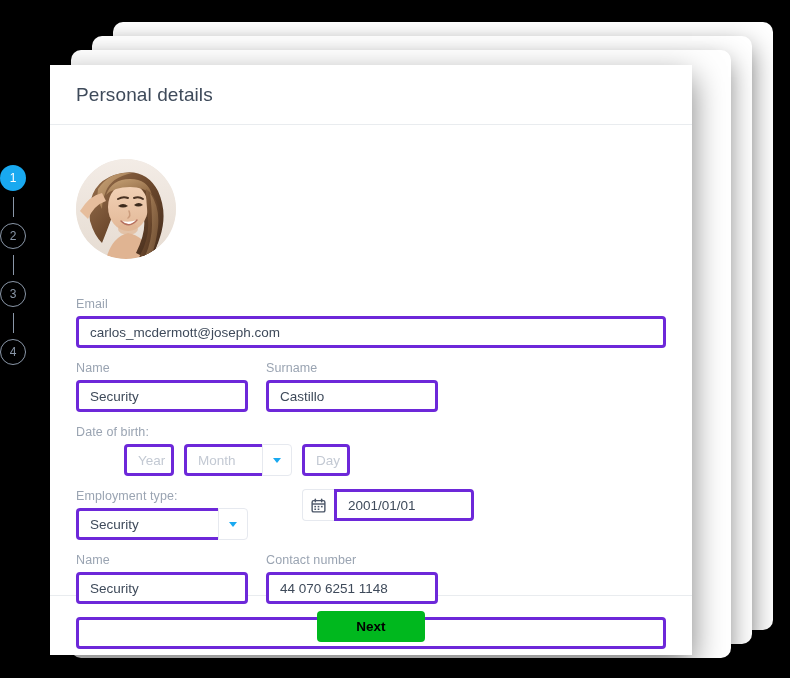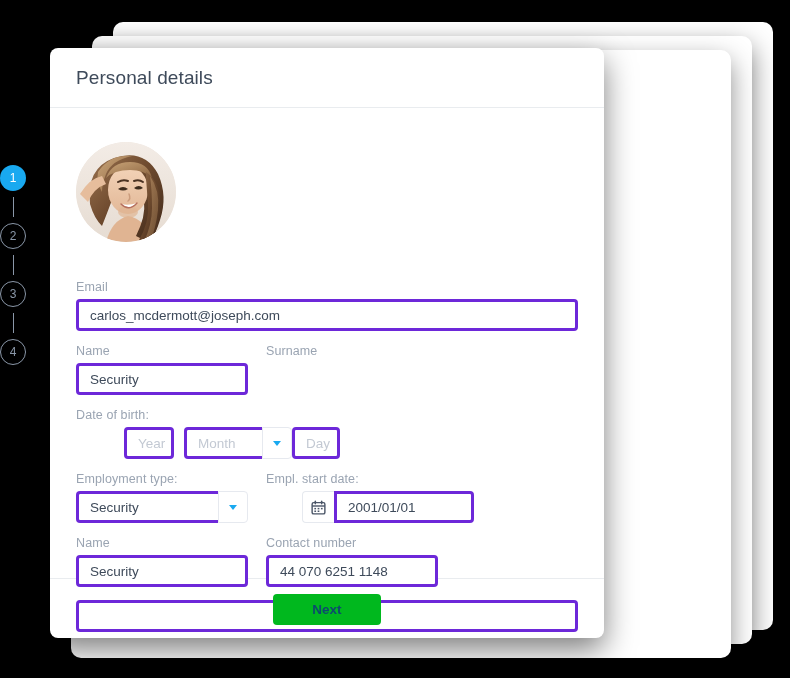--- a/index.html
+++ b/index.html
@@ -47,25 +47,25 @@
     top: 50px;
     width: 660px;
     height: 608px;
     box-shadow: 0 10px 26px rgba(0,0,0,0.45);
   }
 
   
   .card-main {
     position: absolute;
     left: 50px;
-    top: 48px;
-    width: 554px;
+    top: 65px;
+    width: 642px;
     height: 590px;
     background: #ffffff;
-    border-radius: 8px;
+    border-radius: 0;
     box-shadow: 0 12px 30px rgba(0,0,0,0.5);
     overflow: hidden;
   }
   .card-header {
     height: 60px;
     border-bottom: 1px solid #e9ecef;
     display: flex;
     align-items: center;
     padding-left: 26px;
     box-sizing: border-box;
@@ -158,21 +158,21 @@
     justify-content: center;
     background: #fff;
     box-sizing: border-box;
   }
   .caret {
     width: 0; height: 0;
     border-left: 4px solid transparent;
     border-right: 4px solid transparent;
     border-top: 5px solid #19a9f0;
   }
-  .dob-day { width: 48px; }
+  .dob-day { width: 48px; margin-left: 10px; }
 
   
   .select-wrap { display: flex; width: 172px; }
   .select-box {
     flex: 1;
     border-right: none;
     border-radius: 4px 0 0 4px;
   }
   .select-caret {
     width: 30px;
@@ -208,21 +208,21 @@
   
   .card-footer {
     border-top: 1px solid #e9ecef;
     height: 60px;
     display: flex;
     align-items: center;
     justify-content: center;
   }
   .next-btn {
     background: #00b81e;
-    color: #0c4a6e;
+    color: #000000;
     font-size: 13.5px;
     font-weight: bold;
     border: none;
     border-radius: 4px;
     width: 108px;
     height: 31px;
     cursor: pointer;
     font-family: "Liberation Sans", sans-serif;
   }
 
@@ -344,20 +344,21 @@
           </div>
         </div>
 
         <div class="row">
           <div class="col-half">
             <div class="field-label">Name</div>
             <div class="input-box">Security</div>
           </div>
           <div class="col-half">
             <div class="field-label">Surname</div>
+            <div class="input-box">Castillo</div>
           </div>
         </div>
 
         <div class="row">
           <div>
             <div class="field-label">Date of birth:</div>
             <div class="dob-row">
               <div class="input-box placeholder dob-year">Year</div>
               <div class="dob-month-wrap">
                 <div class="input-box placeholder dob-month">Month</div>
@@ -374,21 +375,20 @@
           <div class="col-half">
             <div class="field-label">Employment type:</div>
             <div class="select-wrap">
               <div class="input-box select-box">Security</div>
               <div class="select-caret">
                 <span class="caret"></span>
               </div>
             </div>
           </div>
           <div class="col-half">
-            <div class="field-label">Empl. start date:</div>
             <div class="date-wrap">
               <div class="cal-btn">
                 <svg width="15" height="15" viewBox="0 0 16 16">
                   <rect x="1.2" y="2.8" width="13.6" height="12" rx="1.6" fill="none" stroke="#4a5567" stroke-width="1.5"></rect>
                   <line x1="1.2" y1="6.4" x2="14.8" y2="6.4" stroke="#4a5567" stroke-width="1.5"></line>
                   <line x1="4.6" y1="1.2" x2="4.6" y2="4" stroke="#4a5567" stroke-width="1.5" stroke-linecap="round"></line>
                   <line x1="11.4" y1="1.2" x2="11.4" y2="4" stroke="#4a5567" stroke-width="1.5" stroke-linecap="round"></line>
                   <rect x="3.6" y="8.4" width="1.8" height="1.6" fill="#4a5567"></rect>
                   <rect x="7.1" y="8.4" width="1.8" height="1.6" fill="#4a5567"></rect>
                   <rect x="10.6" y="8.4" width="1.8" height="1.6" fill="#4a5567"></rect>

